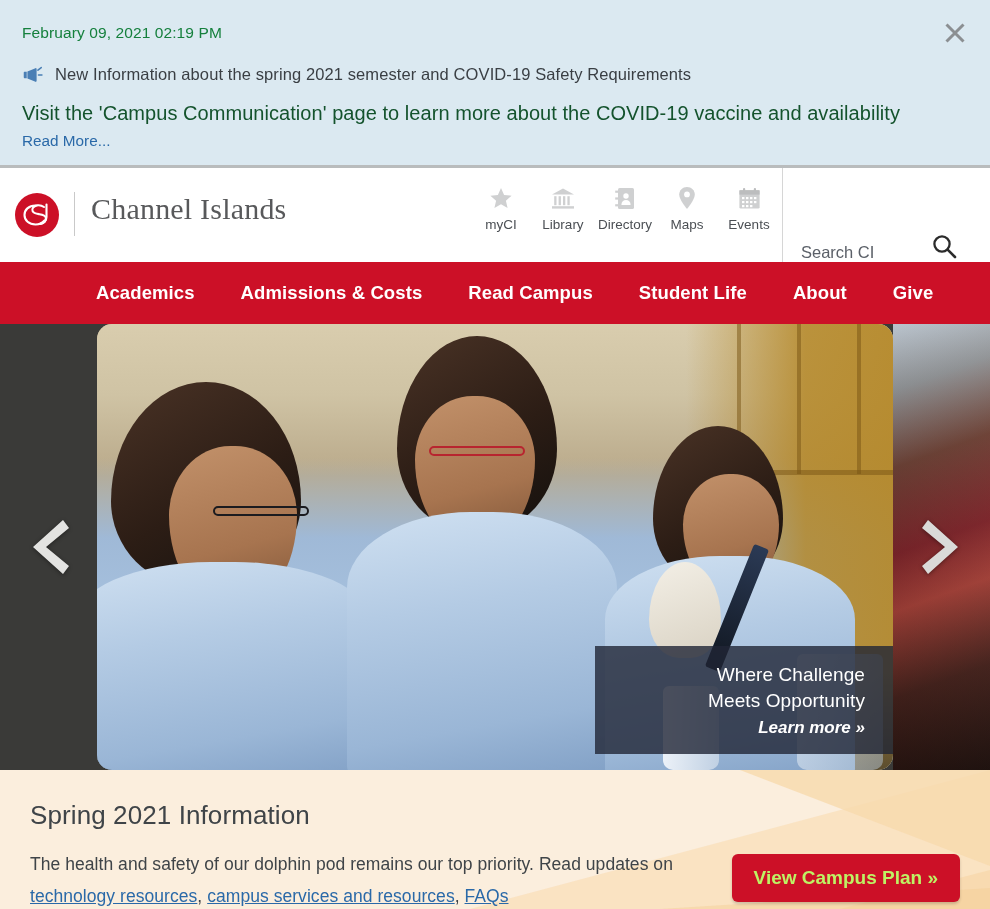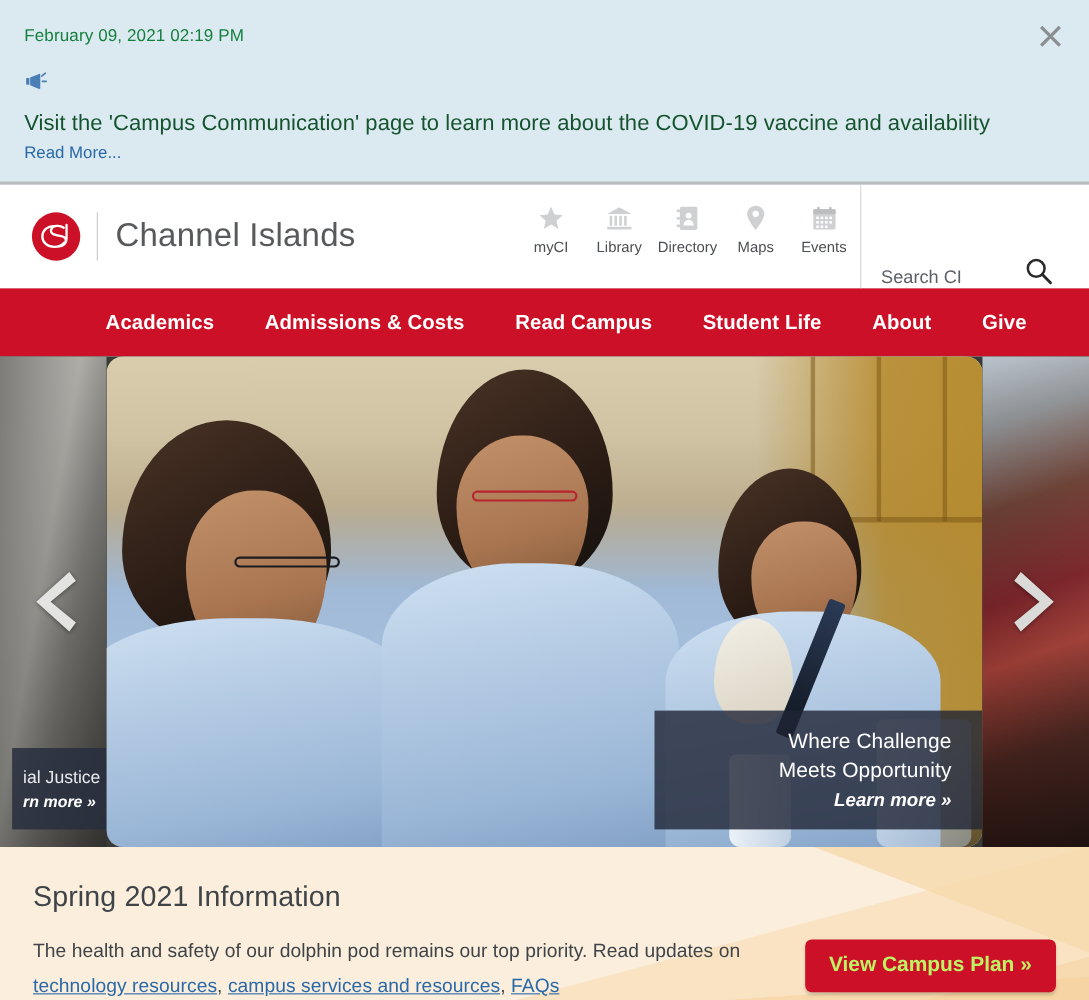--- a/index.html
+++ b/index.html
@@ -46,21 +46,21 @@
   }
   .alert-close svg { display:block; }
 
   
   .site-header {
     position: relative;
     width: 990px; height: 94px;
     background: #ffffff;
     display: flex; align-items: center;
   }
-  .brand { display: flex; align-items: center; padding-left: 28px; }
+  .brand { display: flex; align-items: flex-start; padding-left: 14px; font-family: Liberation Serif, serif; }
   .csu-seal { width: 46px; height: 46px; flex: 0 0 auto; display:block; }
   .brand-divider {
     width: 1px; height: 44px; background: #c9c9c9; margin: 0 16px 0 14px;
   }
   .brand-name {
     font-size: 30px; color: #58595b; font-weight: 400; letter-spacing: .2px;
     white-space: nowrap;
   }
 
   .util-nav {
@@ -259,20 +259,21 @@
 
     <div class="alert-headline-row">
       <span>
         <svg class="megaphone-icon" viewBox="0 0 24 20" xmlns="http://www.w3.org/2000/svg">
           <path d="M2 7.5 L2 12.5 C2 13.1 2.5 13.6 3.1 13.6 L5.4 13.6 L5.4 6.4 L3.1 6.4 C2.5 6.4 2 6.9 2 7.5 Z" fill="#4a7fb5"></path>
           <path d="M6.2 6.0 L15.4 2.2 C16.0 1.95 16.7 2.4 16.7 3.05 L16.7 16.95 C16.7 17.6 16.0 18.05 15.4 17.8 L6.2 14.0 Z" fill="#4a7fb5"></path>
           <path d="M18.2 4.5 L22.0 1.5" stroke="#4a7fb5" stroke-width="1.7" stroke-linecap="round" fill="none"></path>
           <path d="M18.8 10.0 L22.8 10.0" stroke="#4a7fb5" stroke-width="1.7" stroke-linecap="round" fill="none"></path>
         </svg>
       </span>
+      <span class="alert-headline">New Information about the spring 2021 semester and COVID-19 Safety Requirements</span>
     </div>
 
     <div class="alert-body">Visit the 'Campus Communication' page to learn more about the COVID-19 vaccine and availability</div>
     <a class="alert-readmore">Read More...</a>
 
     <div class="alert-close">
       <svg width="22" height="22" viewBox="0 0 22 22" xmlns="http://www.w3.org/2000/svg">
         <path d="M2.5 2.5 L19.5 19.5 M19.5 2.5 L2.5 19.5" stroke="#8b8f92" stroke-width="3" stroke-linecap="butt"></path>
       </svg>
     </div>
@@ -387,27 +388,20 @@
     <a class="nav-link">Academics</a>
     <a class="nav-link">Admissions &amp; Costs</a>
     <a class="nav-link">Read Campus</a>
     <a class="nav-link">Student Life</a>
     <a class="nav-link">About</a>
     <a class="nav-link">Give</a>
   </nav>
 
   <div class="hero">
 
-    <div class="slide slide-prev">
-      <div class="photo-prev"></div>
-      <div class="prev-caption">
-        <div class="line">ial Justice</div>
-        <a class="learn">rn more »</a>
-      </div>
-    </div>
 
     <div class="slide slide-main">
       <div class="photo-main">
 
         <div class="cabinet-line" style="left:640px;top:0;width:4px;height:150px;"></div>
         <div class="cabinet-line" style="left:700px;top:0;width:4px;height:150px;"></div>
         <div class="cabinet-line" style="left:640px;top:146px;width:156px;height:5px;"></div>
         <div class="cabinet-line" style="left:760px;top:0;width:4px;height:150px;"></div>
 
         <div class="head" style="left:14px; top:58px; width:190px; height:205px;"></div>

